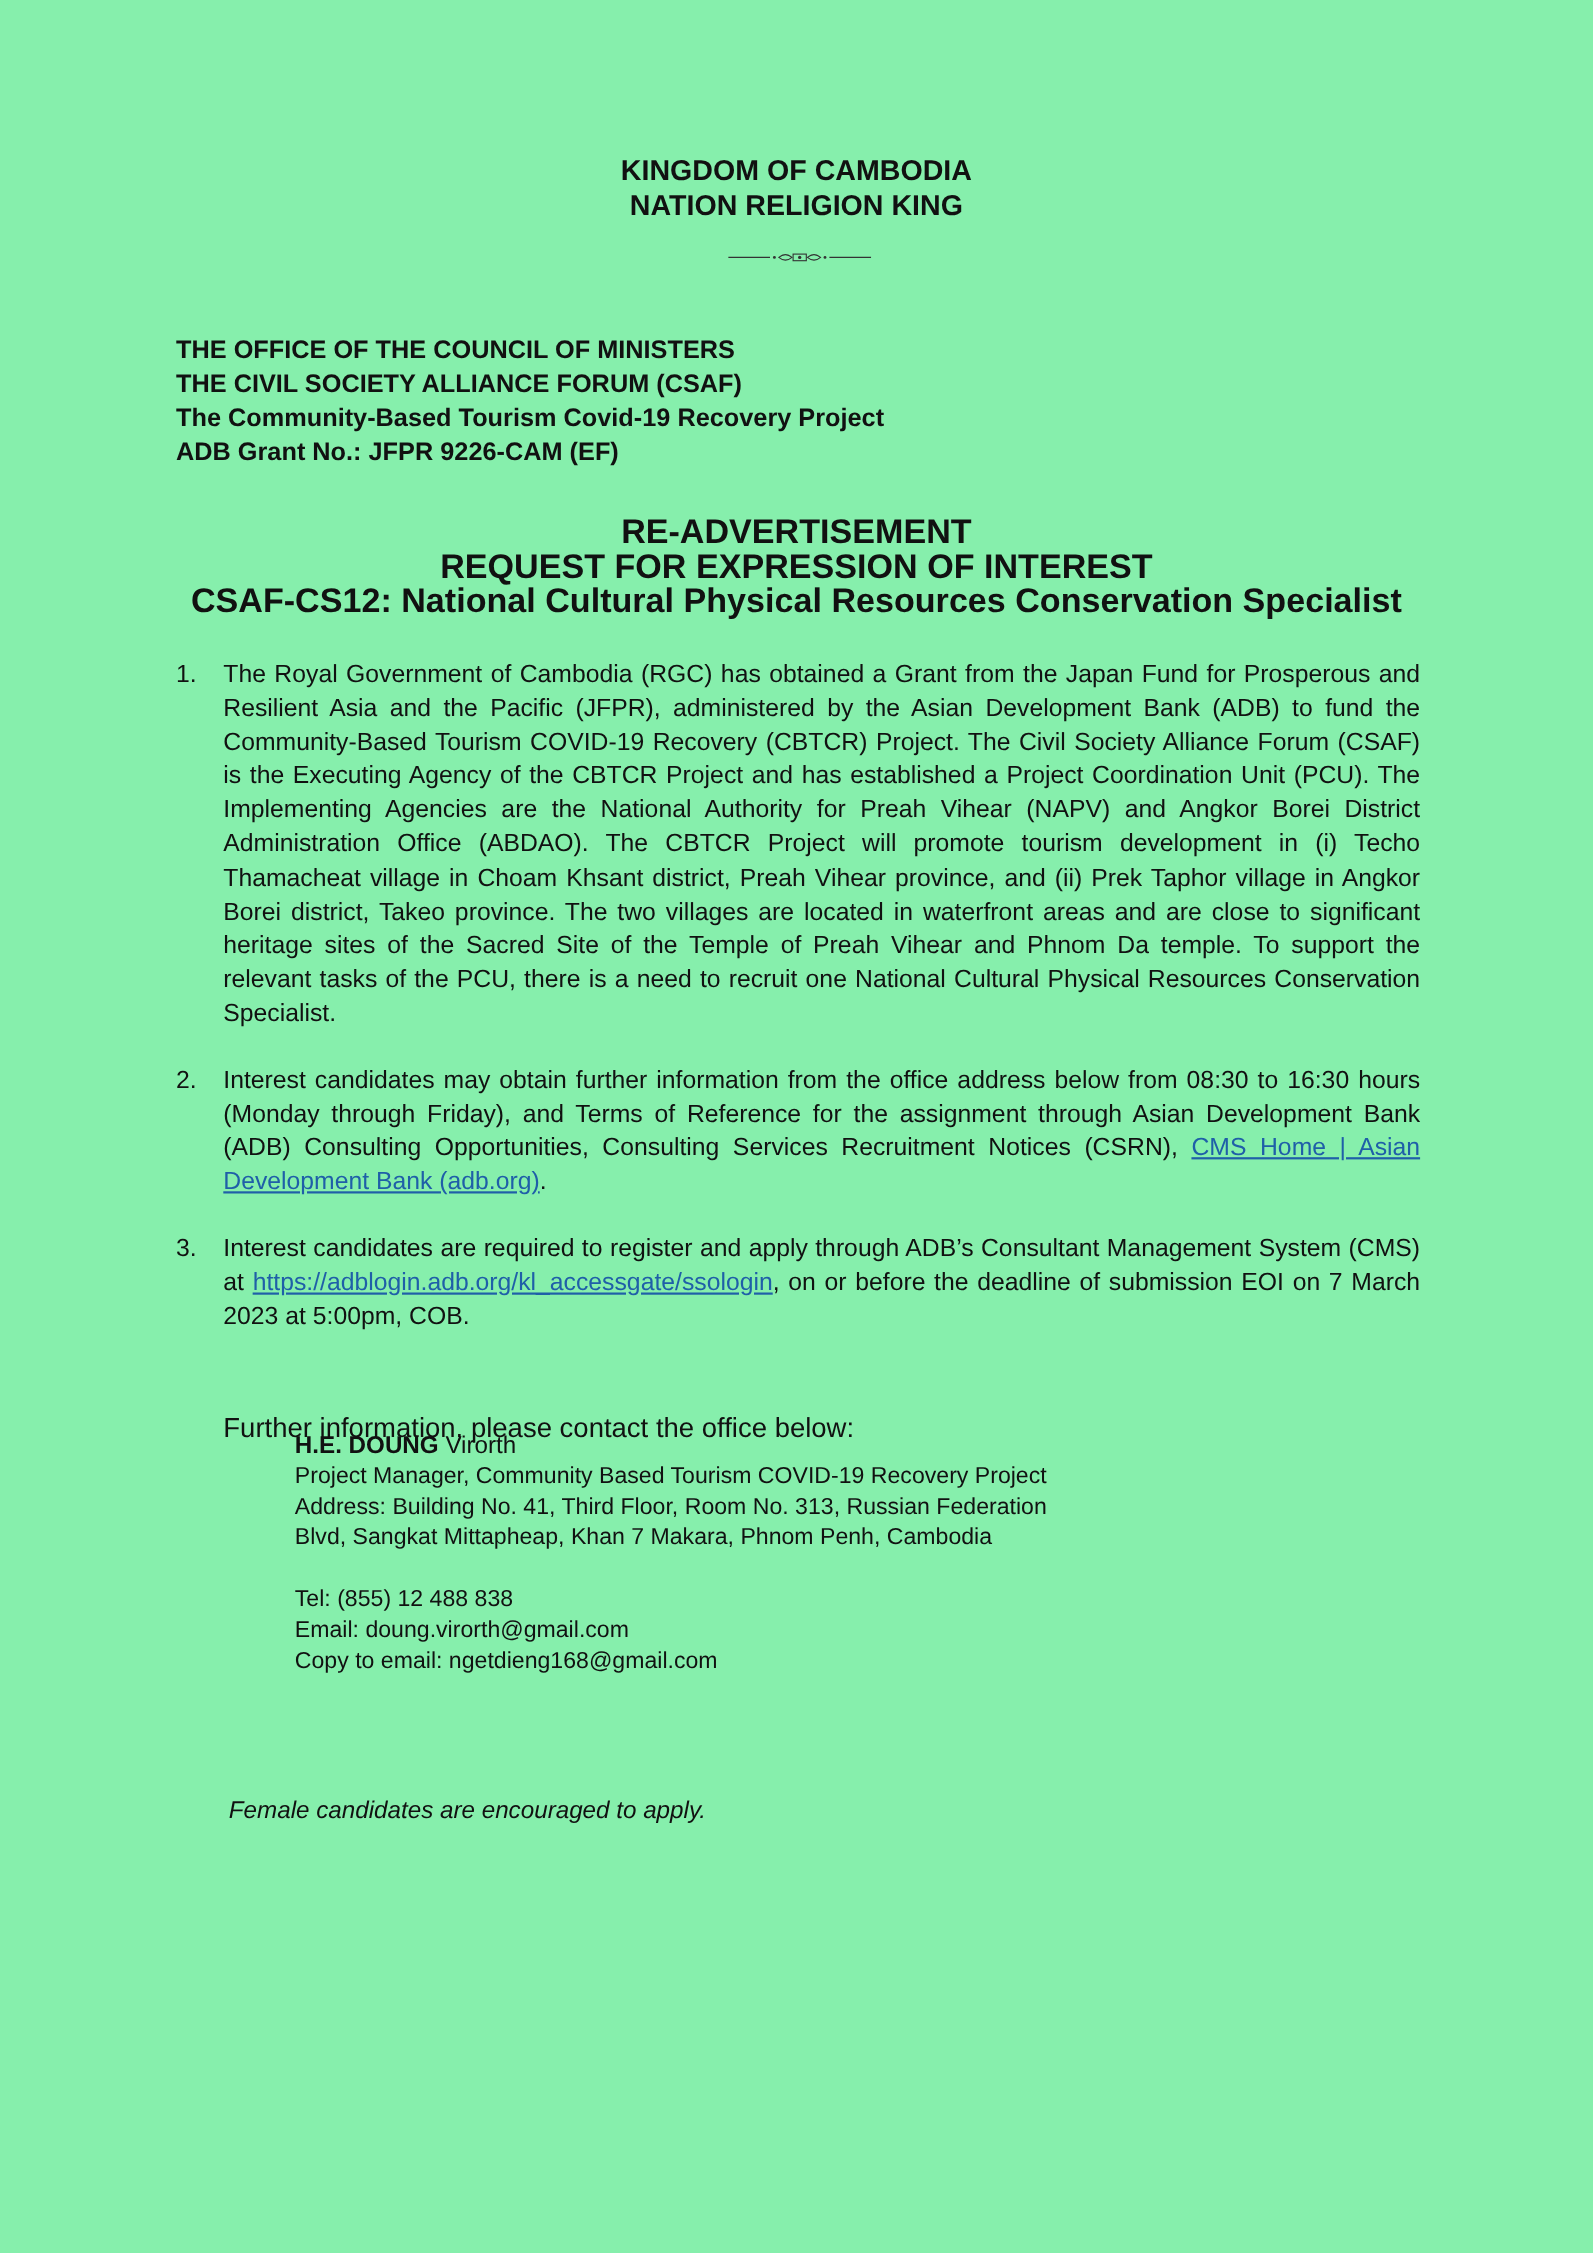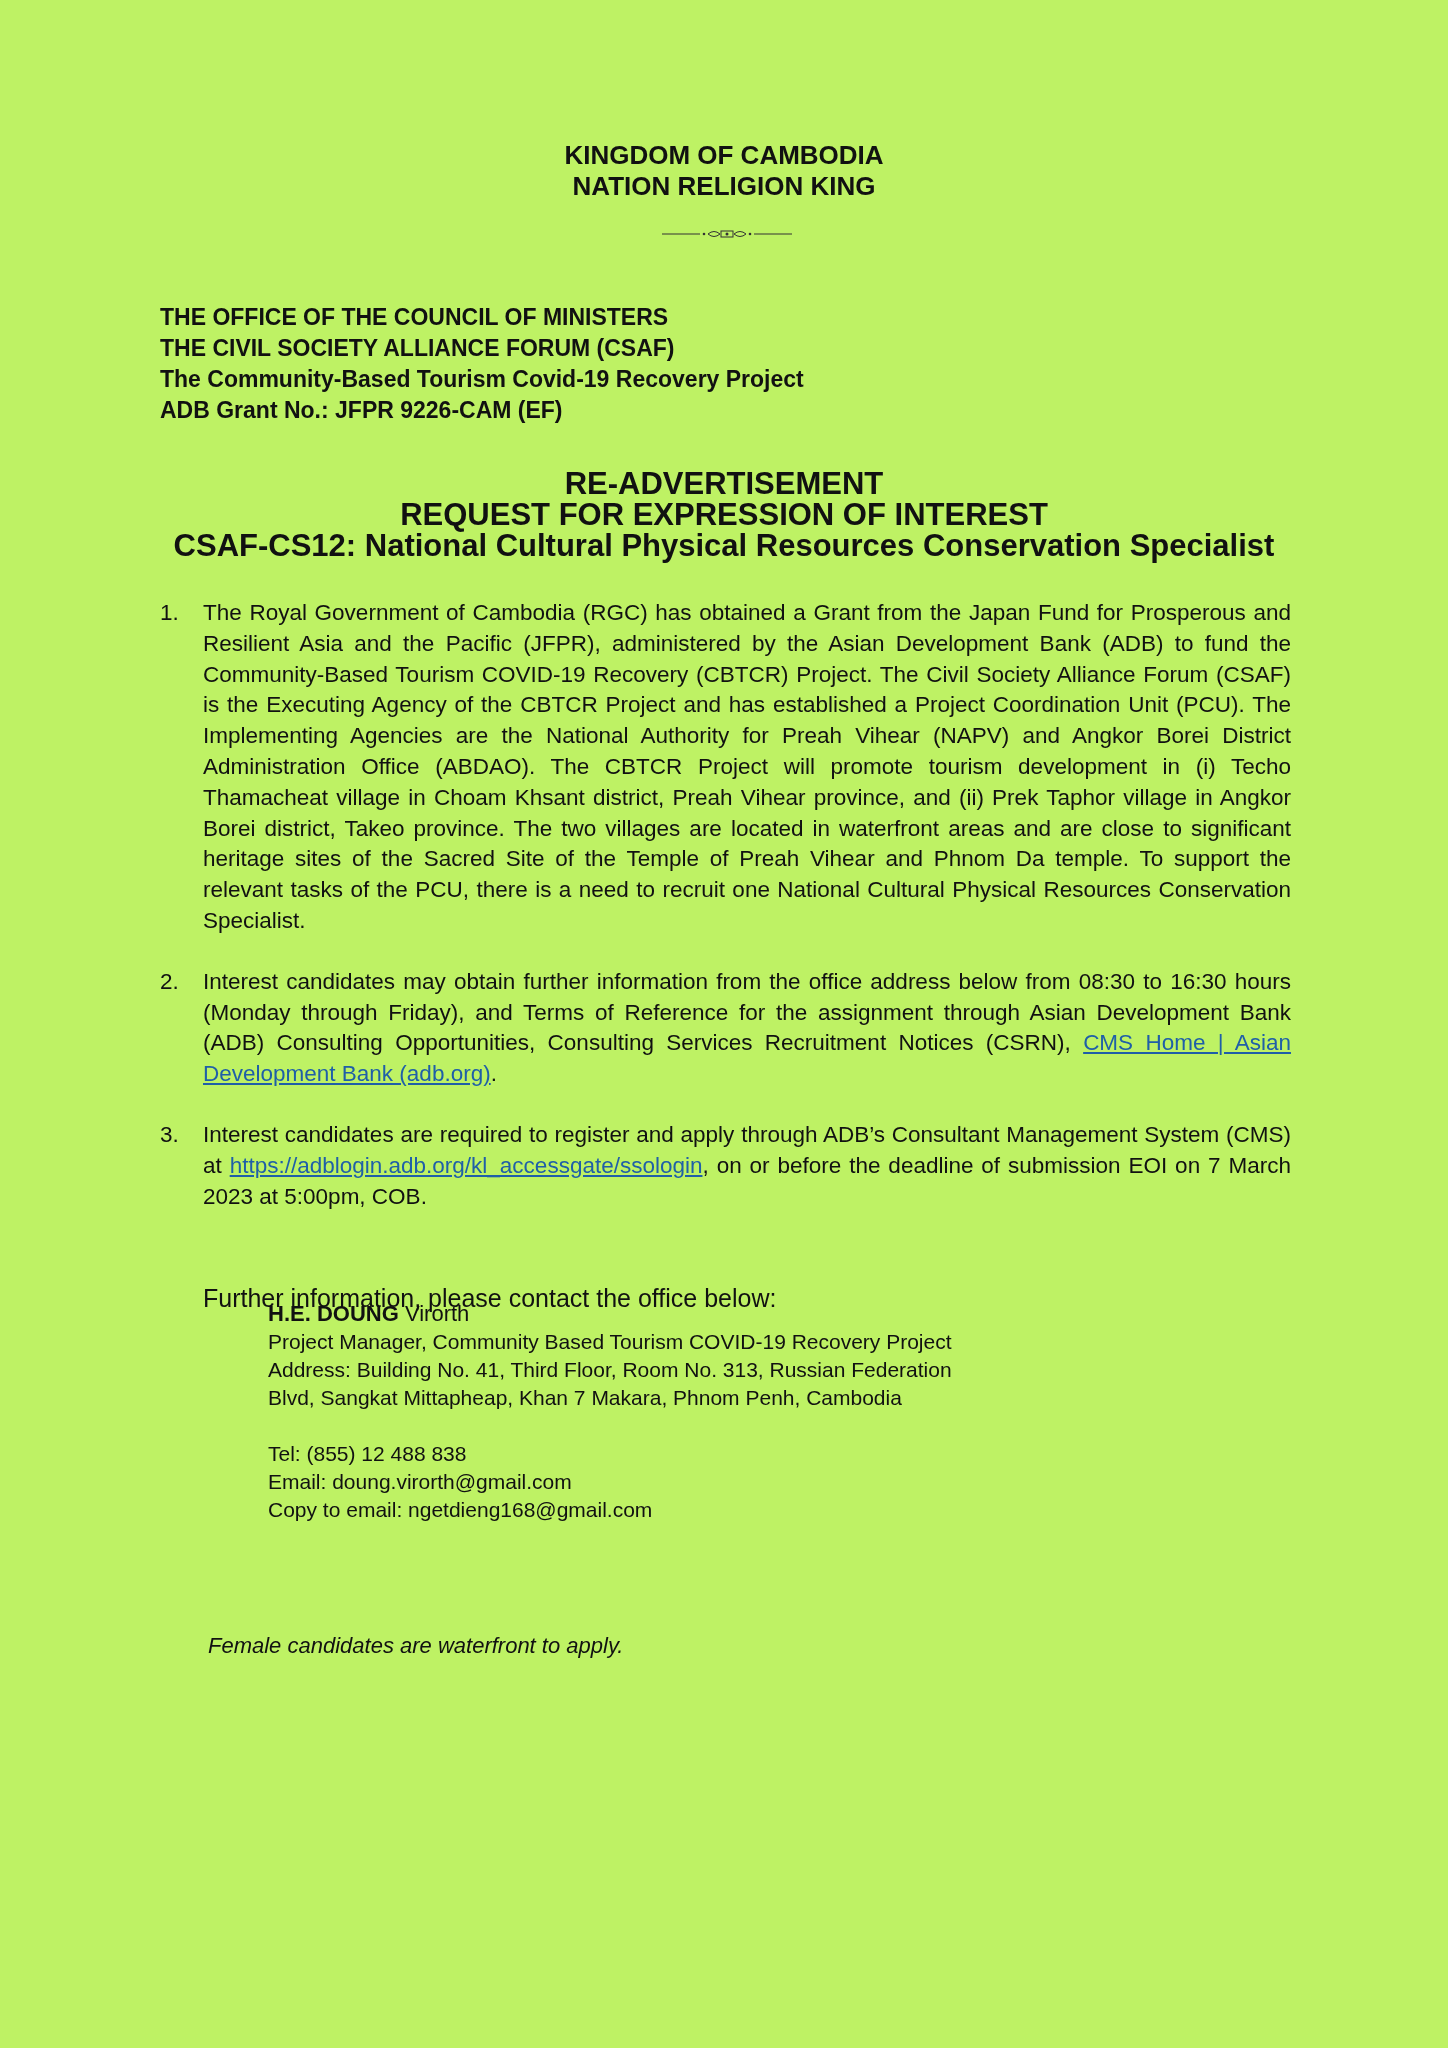--- a/index.html
+++ b/index.html
@@ -13,21 +13,21 @@
       position: relative;
       overflow: hidden;
       font-family: "Liberation Sans", sans-serif;
       color: #111111;
     }
     .page {
       position: absolute;
       left: 0; top: 0;
       width: 1448px;
       height: 2048px;
-      background: #bef264;
+      background: #86efac;
     }
     .center-block {
       position: absolute;
       left: 0;
       width: 1448px;
       text-align: center;
       font-weight: bold;
     }
     .kingdom {
       top: 140px;
@@ -168,15 +168,15 @@
     <div class="name"><span>H.E. DOUNG</span><span style="font-weight:normal"> Virorth</span></div>
     <div>Project Manager, Community Based Tourism COVID-19 Recovery Project</div>
     <div>Address: Building No. 41, Third Floor, Room No. 313, Russian Federation</div>
     <div>Blvd, Sangkat Mittapheap, Khan 7 Makara, Phnom Penh, Cambodia</div>
     <div class="gap"></div>
     <div>Tel: (855) 12 488 838</div>
     <div>Email: doung.virorth@gmail.com</div>
     <div>Copy to email: ngetdieng168@gmail.com</div>
   </div>
 
-  <div class="female">Female candidates are waterfront to apply.</div>
+  <div class="female">Female candidates are encouraged to apply.</div>
 
 </div>
 
 </body></html>

